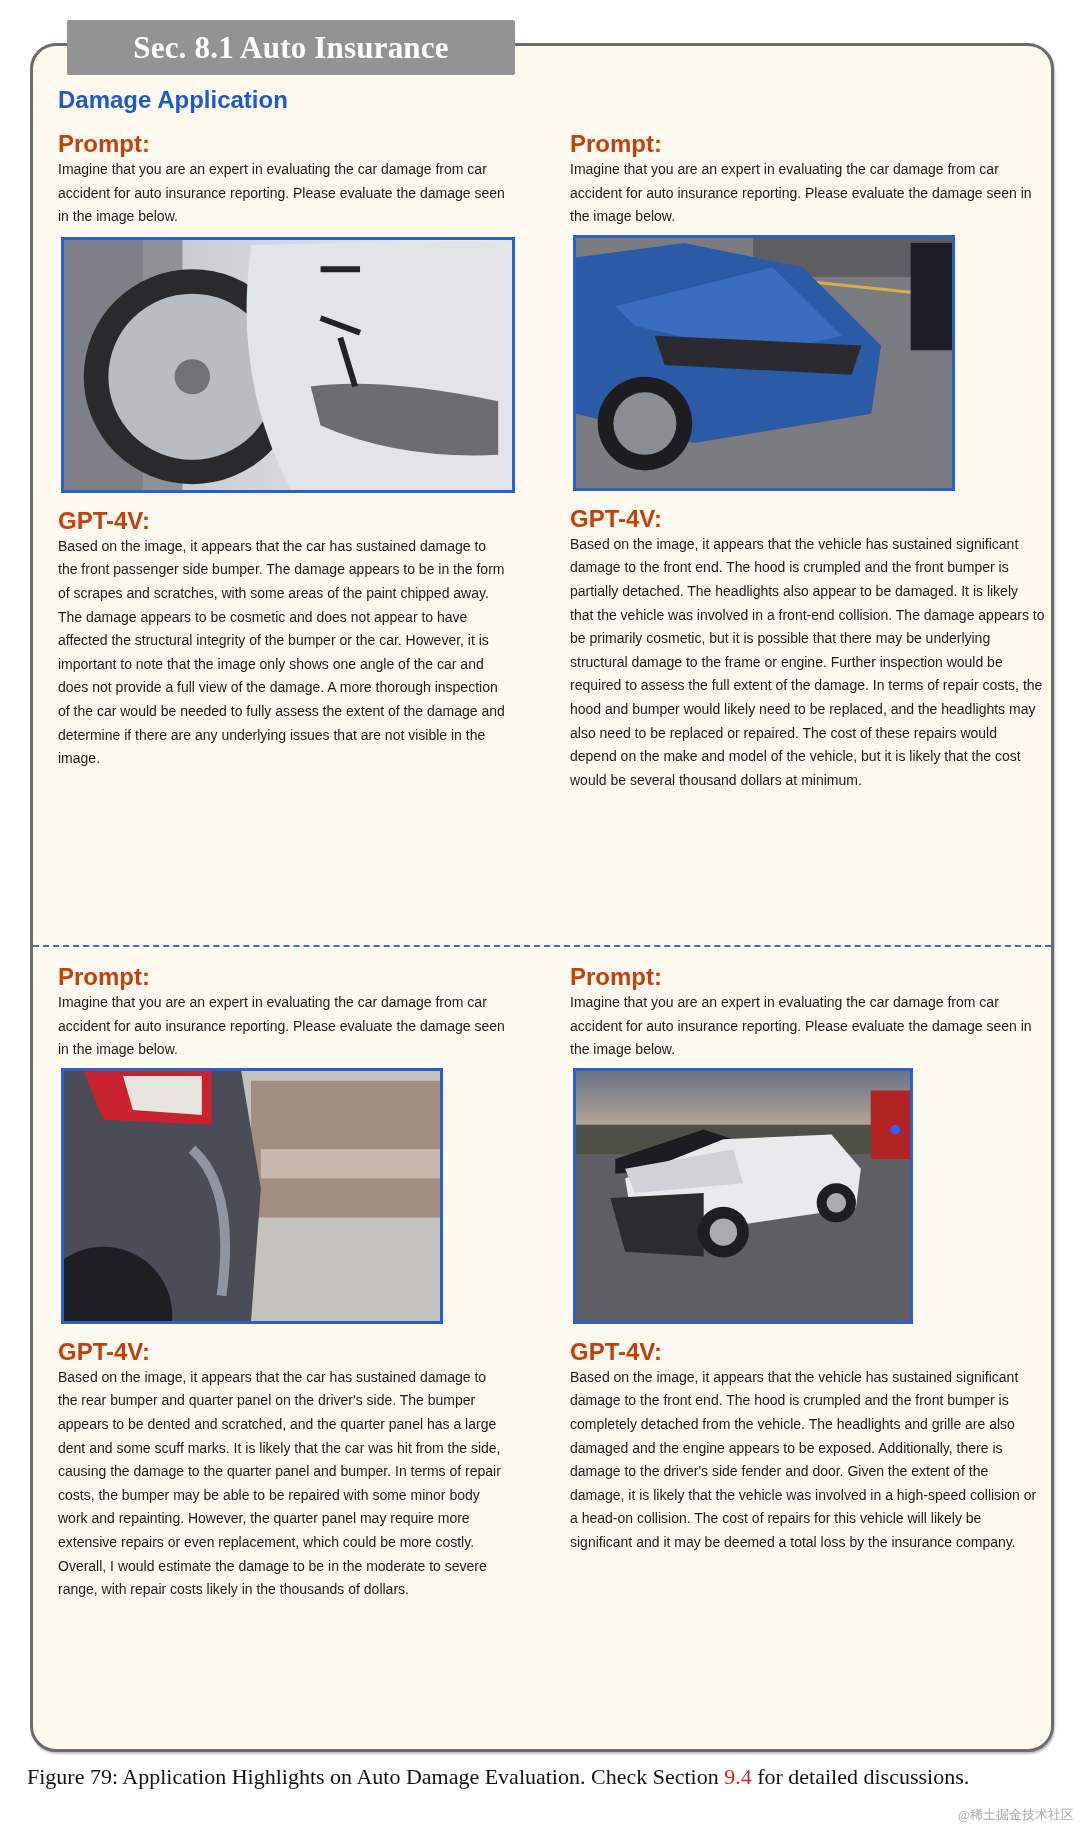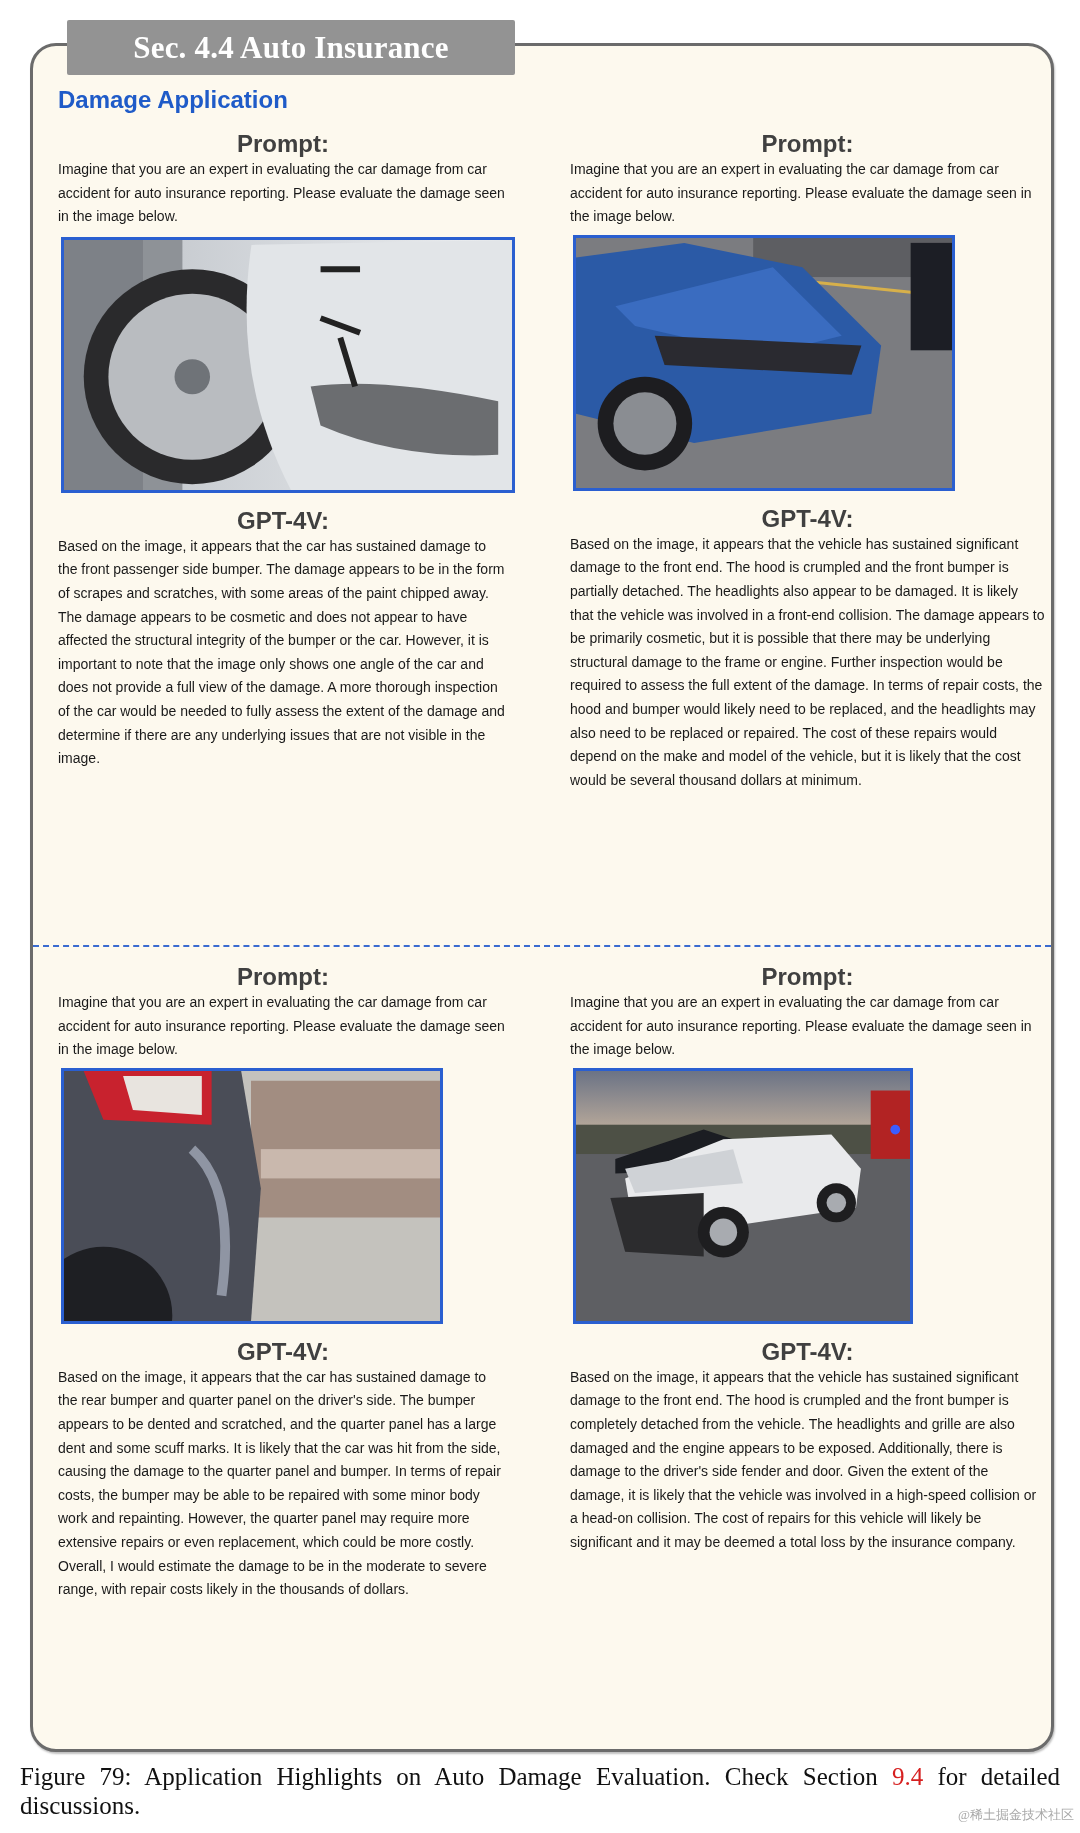--- a/index.html
+++ b/index.html
@@ -17,48 +17,48 @@
       display: flex; align-items: center; justify-content: center;
     }
     .title-text {
       font-family: "Liberation Serif", serif; font-weight: bold; font-size: 31px;
       color: #ffffff; letter-spacing: 0.2px;
     }
     .section-heading {
       position: absolute; left: 58px; top: 86px; font-weight: bold; font-size: 24px; color: #1f5bc8;
     }
     .cell { position: absolute; }
-    .label { font-weight: bold; font-size: 24px; color: #404040; line-height: 28px; text-align: center; }
+    .label { font-weight: bold; font-size: 24px; color: #c2410c; line-height: 28px; }
     .body-text { font-size: 14px; line-height: 23.6px; color: #1a1a1a; }
     .photo {
       border: 3px solid #2a5fd0; overflow: hidden; position: relative; margin-top: 7px;
     }
     .photo svg { display: block; width: 100%; height: 100%; }
     .divider {
       position: absolute; left: 33px; top: 945px; width: 1018px; height: 0;
       border-top: 2px dashed #3a6bd0;
     }
     .caption {
-      position: absolute; left: 20px; top: 1762px; width: 1040px;
-      font-family: "Liberation Serif", serif; font-size: 25px; line-height: 29px; color: #111;
+      position: absolute; left: 27px; top: 1762px; width: 1040px;
+      font-family: "Liberation Serif", serif; font-size: 22px; line-height: 29px; color: #111;
       text-align: justify;
     }
     .caption .ref { color: #d62020; }
     .watermark {
       position: absolute; right: 6px; top: 1806px; font-size: 13px; color: #a8a8a8;
       font-family: Liberation Serif, serif;
     }
   </style>
 </head>
 <body>
 
 <div class="panel"></div>
 
 <div class="title-box">
-  <span class="title-text">Sec. 4.4 Auto Insurance</span>
+  <span class="title-text">Sec. 8.1 Auto Insurance</span>
 </div>
 
 <div class="section-heading">Damage Application</div>
 
 <div class="cell" style="left:58px; top:130px; width:450px;">
   <div class="label">Prompt:</div>
   <div class="body-text">Imagine that you are an expert in evaluating the car damage from car accident for auto insurance reporting. Please evaluate the damage seen in the image below.</div>
   <div class="photo" style="width:454px; height:256px; margin-left:3px; margin-top:8px;">
     <svg viewBox="0 0 454 256" preserveAspectRatio="none">
       <defs>

